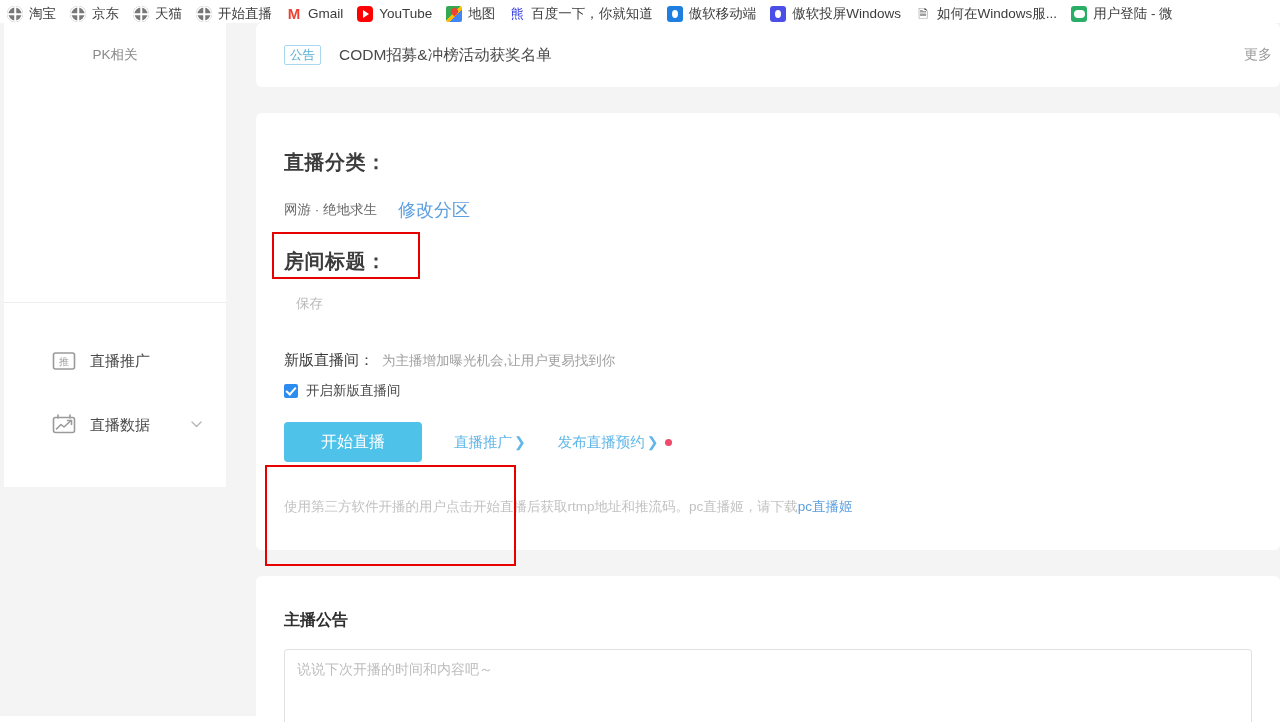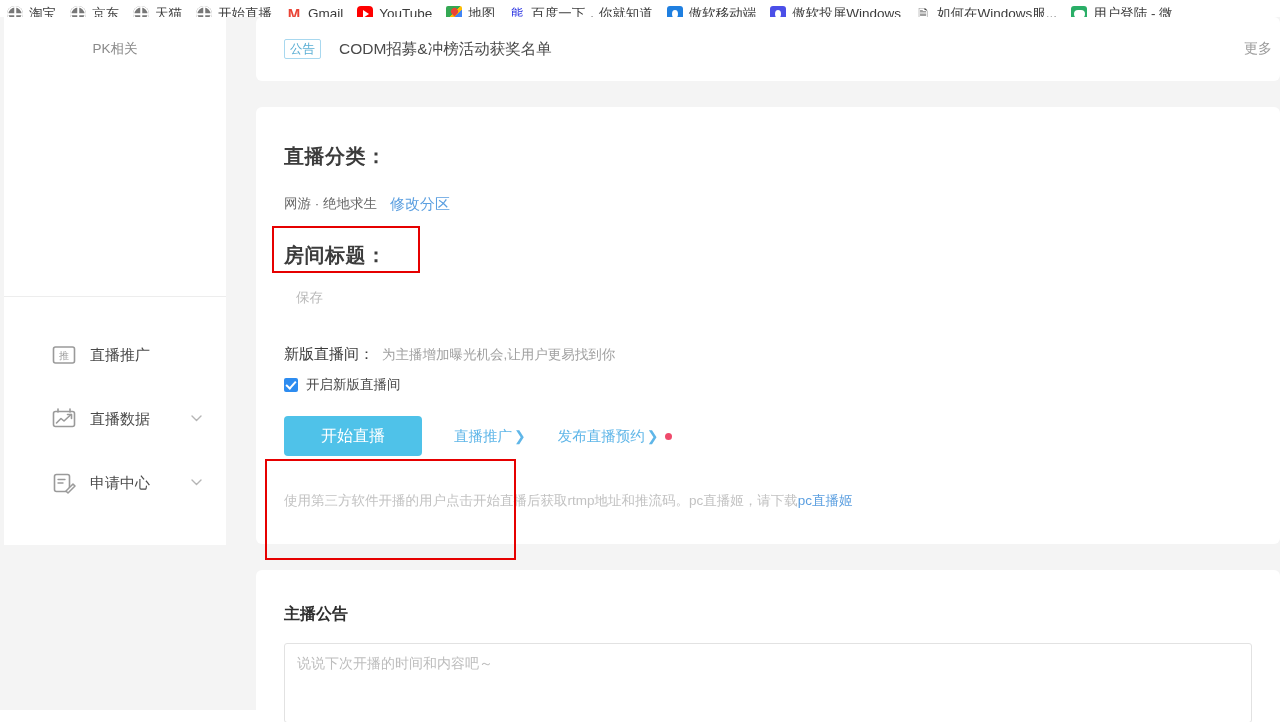--- a/index.html
+++ b/index.html
@@ -104,21 +104,21 @@
     background: #2aae67; border-radius: 3px;
   }
   .ico-wechat::after {
     content: ""; position: absolute;
     left: 2.5px; top: 4px; width: 11px; height: 8px;
     background: #ffffff; border-radius: 5px;
   }
 
   
   #page {
-    position: absolute; top: 17px; left: 0;
+    position: absolute; top: 23px; left: 0;
     width: 1280px; height: 693px;
     background: #f4f4f4;
   }
 
   
   #sidebar {
     position: absolute; left: 4px; top: 0;
     width: 222px;
     background: #ffffff;
   }
@@ -205,23 +205,23 @@
   #cat-row {
     display: flex; align-items: center;
     margin-top: 22px;
     height: 24px;
   }
   #cat-value {
     font-size: 13.5px;
     color: #676767;
   }
   #cat-edit {
-    font-size: 15px;
+    font-size: 18px;
     color: #5b9fe0;
-    margin-left: 13px;
+    margin-left: 21px;
   }
   #title-head { margin-top: 26px; }
   #title-row {
     display: flex; align-items: center;
     margin-top: 20px;
   }
   #title-input-wrap {
     width: 354px; height: 36px;
     border: 1px solid #e2e2e2;
     border-radius: 3px;
@@ -441,36 +441,20 @@
           </svg>
         </span>
         <span>直播数据</span>
         <span class="side-chevron">
           <svg width="11" height="7" viewBox="0 0 11 7" fill="none">
             <path d="M1 1 L5.5 5.5 L10 1" stroke="#b5b5b5" stroke-width="1.4" stroke-linecap="round" stroke-linejoin="round"></path>
           </svg>
         </span>
       </div>
 
-      <div class="side-item">
-        <span class="side-ico">
-          <svg width="24" height="22" viewBox="0 0 24 22" fill="none">
-            <rect x="2.5" y="2.5" width="15" height="17" rx="2" stroke="#9a9a9a" stroke-width="1.6"></rect>
-            <path d="M6 7.5 H13" stroke="#9a9a9a" stroke-width="1.4" stroke-linecap="round"></path>
-            <path d="M6 11 H11" stroke="#9a9a9a" stroke-width="1.4" stroke-linecap="round"></path>
-            <path d="M14 19 L21 12 L23 14 L16 21 Z" stroke="#9a9a9a" stroke-width="1.5" stroke-linejoin="round" fill="#ffffff"></path>
-          </svg>
-        </span>
-        <span>申请中心</span>
-        <span class="side-chevron">
-          <svg width="11" height="7" viewBox="0 0 11 7" fill="none">
-            <path d="M1 1 L5.5 5.5 L10 1" stroke="#b5b5b5" stroke-width="1.4" stroke-linecap="round" stroke-linejoin="round"></path>
-          </svg>
-        </span>
-      </div>
 
     </div>
   </div>
 
   <div id="main">
 
     <div class="card" id="notice-card">
       <span id="notice-tag">公告</span>
       <span id="notice-title">CODM招募&amp;冲榜活动获奖名单</span>
       <span id="notice-more">更多</span>

